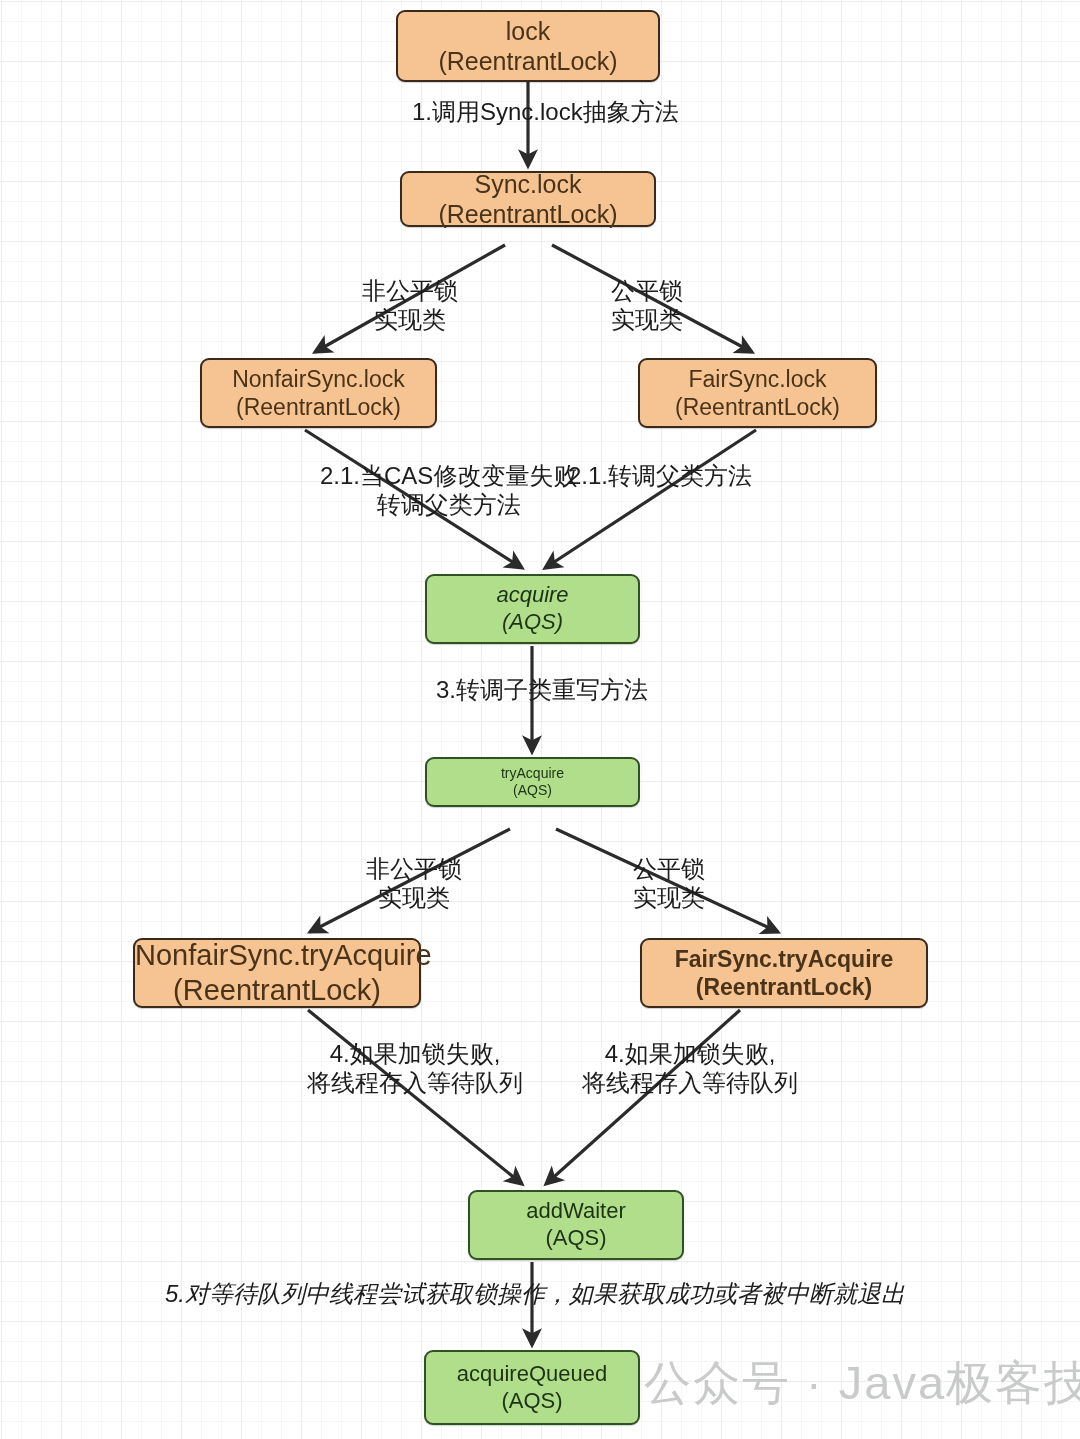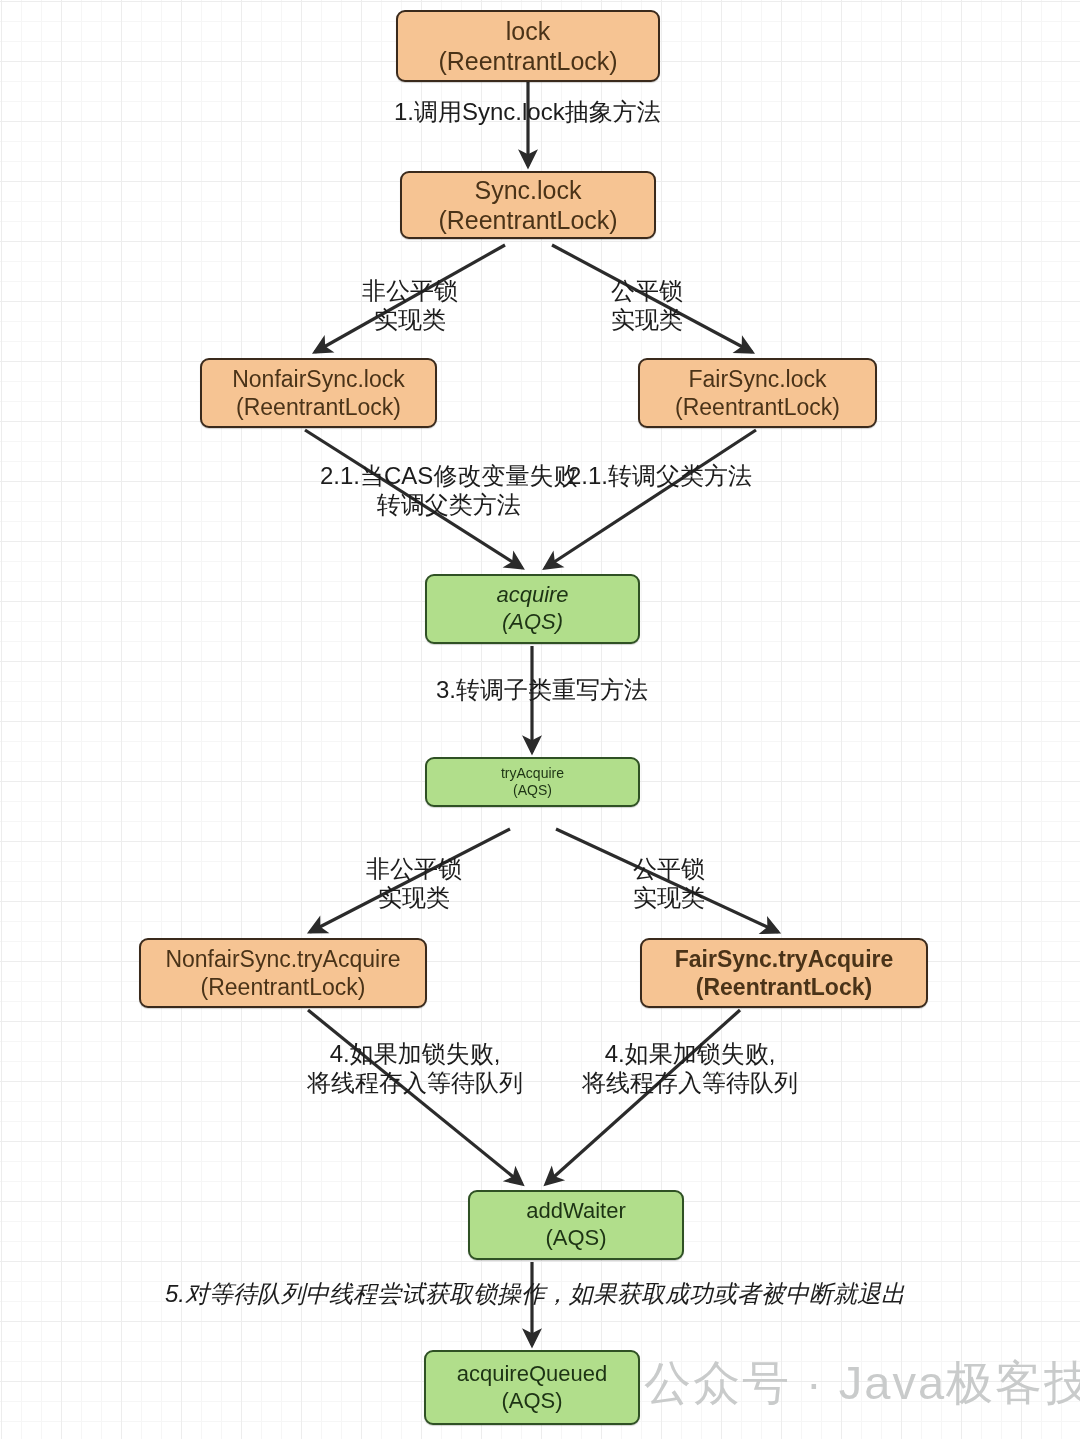--- a/index.html
+++ b/index.html
@@ -143,21 +143,21 @@
     <g>
       <line x1="532" y1="1262" x2="532" y2="1345" stroke="#2b2b2b" stroke-width="3.2" marker-end="url(#ah)"></line>
     </g>
   </svg>
 
   <div class="node orange" style="left:396px; top:10px; width:264px; height:72px; font-size:25px;">
     <span class="t1">lock</span>
     <span class="t2">(ReentrantLock)</span>
   </div>
 
-  <div class="node orange" style="left:400px; top:171px; width:256px; height:68px; font-size:25px;">
+  <div class="node orange" style="left:400px; top:171px; width:256px; height:56px; font-size:25px;">
     <span class="t1">Sync.lock</span>
     <span class="t2">(ReentrantLock)</span>
   </div>
 
   <div class="node orange" style="left:200px; top:358px; width:237px; height:70px; font-size:23px;">
     <span class="t1">NonfairSync.lock</span>
     <span class="t2">(ReentrantLock)</span>
   </div>
 
   <div class="node orange" style="left:638px; top:358px; width:239px; height:70px; font-size:23px;">
@@ -168,41 +168,41 @@
   <div class="node green" style="left:425px; top:574px; width:215px; height:70px; font-size:22px;font-style:italic;">
     <span class="t1">acquire</span>
     <span class="t2">(AQS)</span>
   </div>
 
   <div class="node green" style="left:425px; top:757px; width:215px; height:50px; font-size:14px;">
     <span class="t1">tryAcquire</span>
     <span class="t2">(AQS)</span>
   </div>
 
-  <div class="node orange" style="left:139px; top:938px; width:288px; height:70px; font-size:23px;">
+  <div class="node orange" style="left:133px; top:938px; width:288px; height:70px; font-size:29px;">
     <span class="t1">NonfairSync.tryAcquire</span>
     <span class="t2">(ReentrantLock)</span>
   </div>
 
   <div class="node orange" style="left:640px; top:938px; width:288px; height:70px; font-size:23px;font-weight:bold;">
     <span class="t1">FairSync.tryAcquire</span>
     <span class="t2">(ReentrantLock)</span>
   </div>
 
   <div class="node green" style="left:424px; top:1190px; width:216px; height:70px; font-size:22px;margin-left:44px;">
     <span class="t1">addWaiter</span>
     <span class="t2">(AQS)</span>
   </div>
 
   <div class="node green" style="left:424px; top:1350px; width:216px; height:75px; font-size:22px;">
     <span class="t1">acquireQueued</span>
     <span class="t2">(AQS)</span>
   </div>
 
-  <div class="edge-label" style="left:394px; top:98px; font-size:24px;">
+  <div class="edge-label" style="left:412px; top:98px; font-size:24px;">
     <span class="l">1.调用Sync.lock抽象方法</span>
   </div>
 
   <div class="edge-label" style="left:362px; top:277px; font-size:24px;">
     <span class="l">非公平锁</span>
     <span class="l">实现类</span>
   </div>
 
   <div class="edge-label" style="left:611px; top:277px; font-size:24px;">
     <span class="l">公平锁</span>

